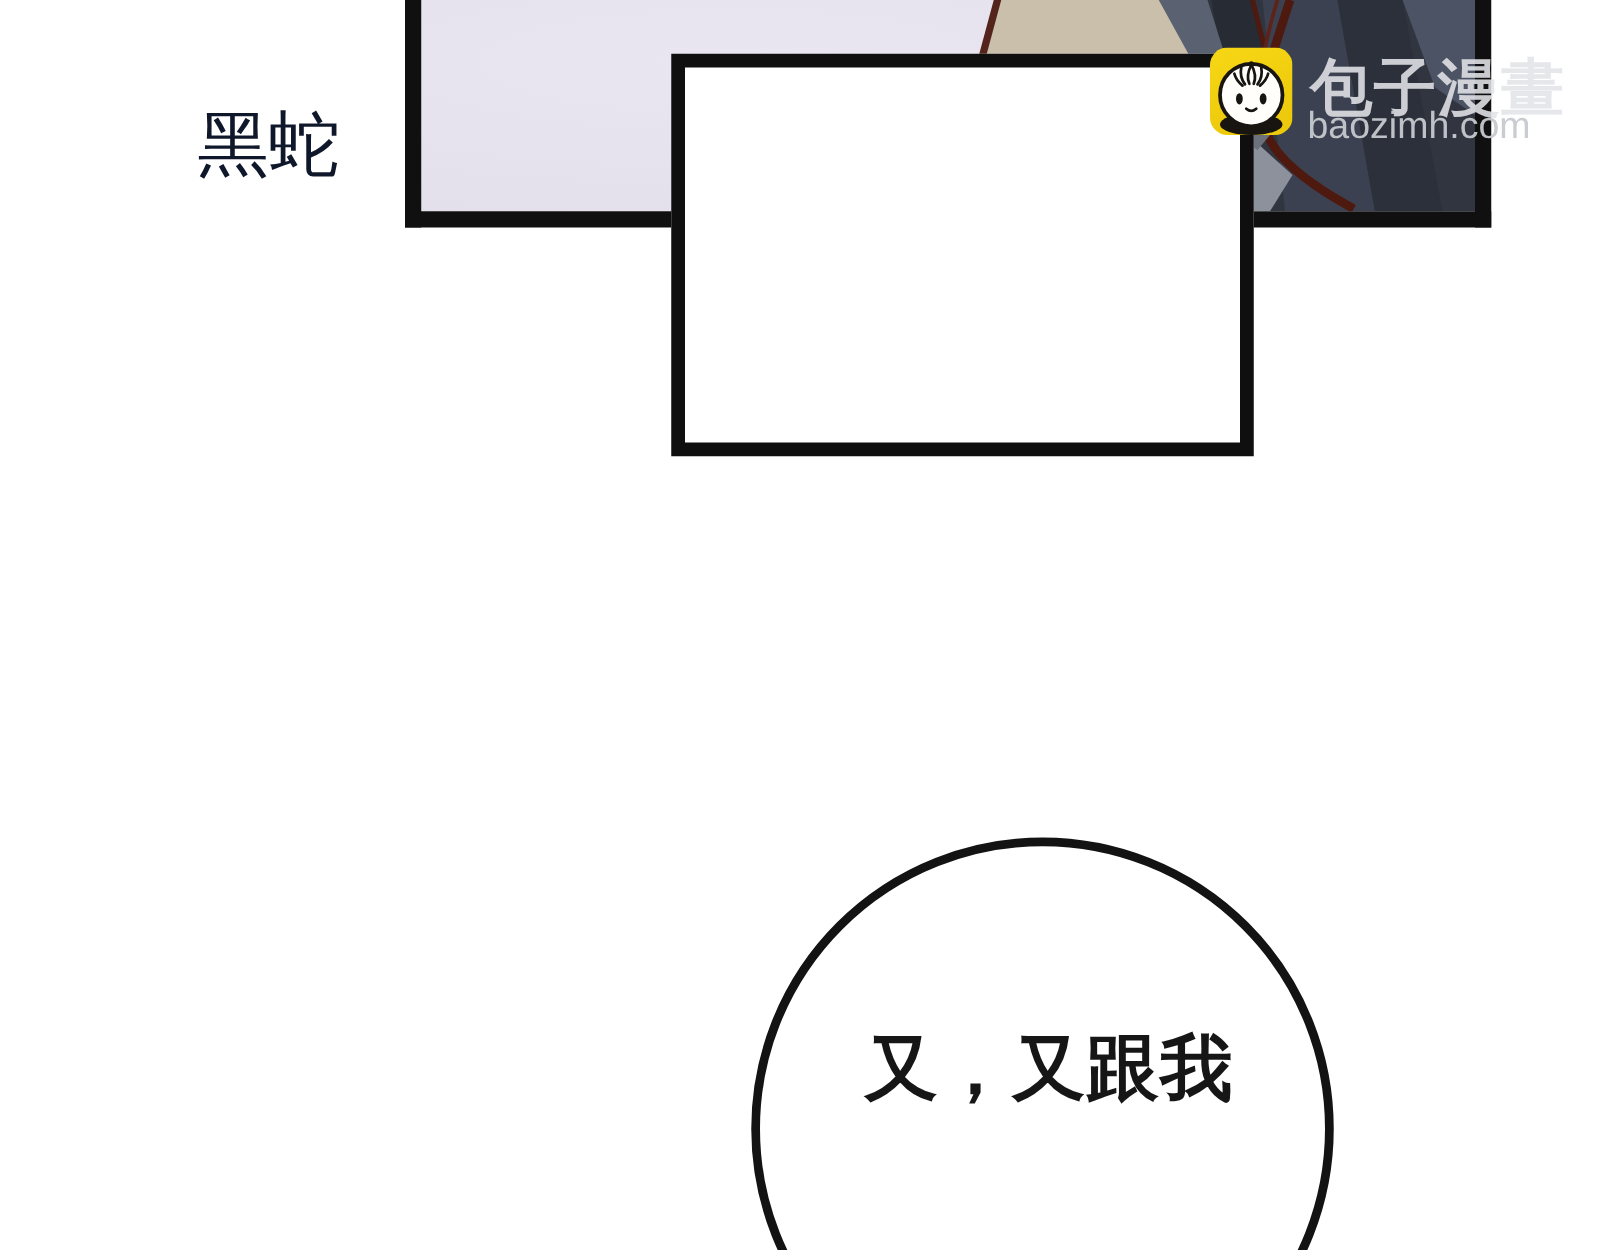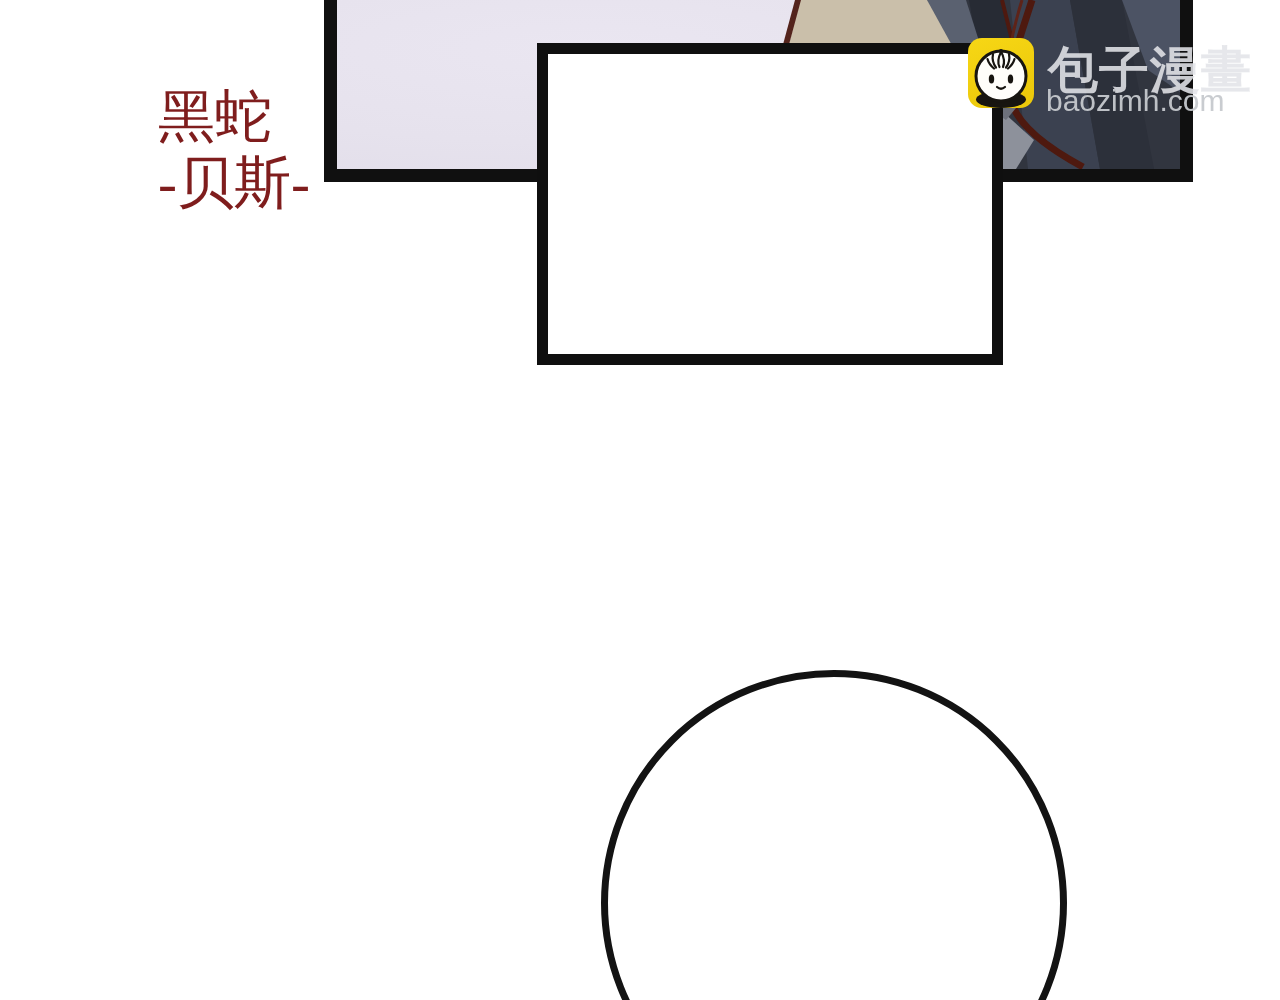--- a/index.html
+++ b/index.html
@@ -19,21 +19,21 @@
   .art-svg{position:absolute;left:770px;top:0;width:410px;height:169px;z-index:2;}
   
   .caption-box{
     position:absolute;left:537px;top:43px;
     width:444px;height:300px;
     border:11px solid #0f0f0f;background:#ffffff;z-index:3;
   }
   .caption-text{
     position:absolute;left:158px;top:84px;
     font-family:"Liberation Serif","DejaVu Serif",serif;
-    font-size:57px;line-height:66px;color:#7f1d1d;
+    font-size:57px;line-height:66px;color:#0f172a;
     white-space:nowrap;
   }
   
   .logo{position:absolute;left:968px;top:38px;width:66px;height:70px;z-index:5;}
   .wm-brand{
     position:absolute;left:1048px;top:44px;z-index:5;
     font-size:50px;line-height:52px;letter-spacing:1px;
     color:rgba(226,228,232,0.88);font-weight:bold;white-space:nowrap;
   }
   .wm-domain{
@@ -80,25 +80,25 @@
   <path d="M262,0 C250,38 238,68 240,94 C242,120 272,145 313,167" stroke="#4e190f" stroke-width="7" fill="none"></path>
   <path d="M252,0 C244,26 238,52 236,78" stroke="#5e2318" stroke-width="3" fill="none"></path>
 
   <polygon points="233,112 264,140 246,169 233,169" fill="#8d919b"></polygon>
   <polygon points="233,92 246,108 236,120 233,118" fill="#6d717c"></polygon>
 </svg>
 
 <div class="caption-box"></div>
 <div class="caption-text">
   <div>黑蛇</div>
-  <div>-贝斯-</div>
 </div>
 
 <div class="bubble"></div>
 <div class="bubble-text">
+  <div>又，又跟我</div>
 </div>
 
 <svg class="logo" viewBox="0 0 66 70" aria-hidden="true">
   <defs>
     <linearGradient id="lg-y" x1="0" y1="0" x2="0.4" y2="1">
       <stop offset="0" stop-color="#f7d715"></stop>
       <stop offset="1" stop-color="#ecc90b"></stop>
     </linearGradient>
   </defs>
   <rect x="0" y="0" width="66" height="70" rx="14" fill="url(#lg-y)"></rect>

